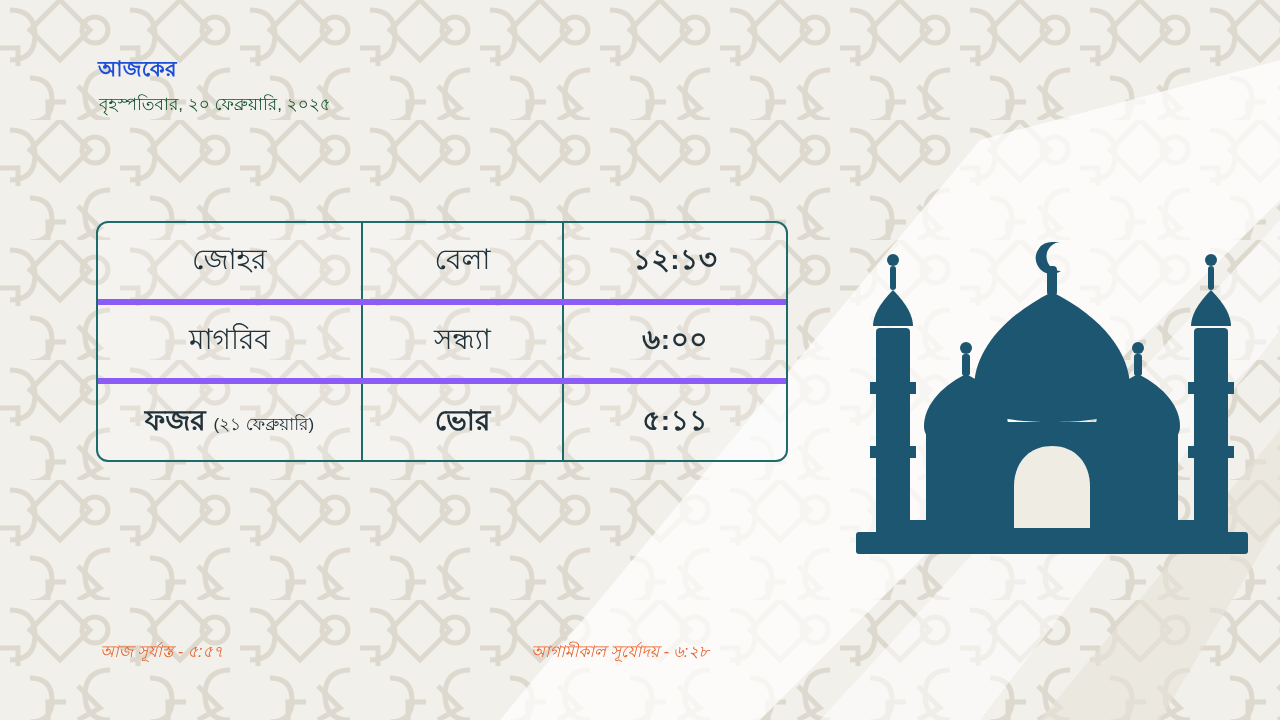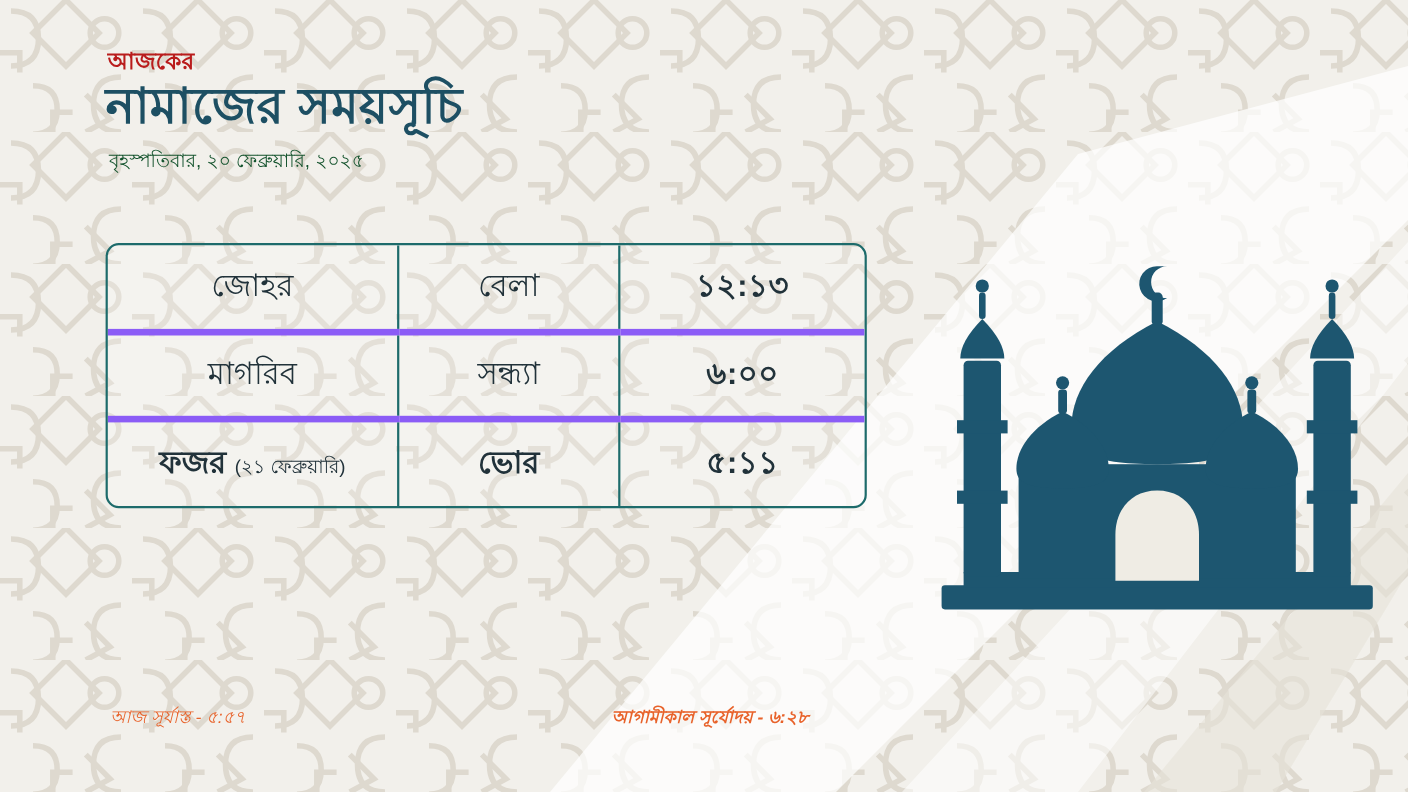--- a/index.html
+++ b/index.html
@@ -35,24 +35,24 @@
 
   
   .header {
     position: absolute;
     left: 96px;
     top: 44px;
   }
   .kicker {
     font-size: 21px;
     font-weight: bold;
-    color: #b91c1c;
+    color: #1d4ed8;
     letter-spacing: 0.2px;
     line-height: 1.2;
-    margin: 0 0 2px 2px;
+    margin: 12px 0 2px 2px;
   }
   .title {
     font-size: 45px;
     font-weight: bold;
     color: #1d4f63;
     line-height: 1.15;
     margin: 0;
     letter-spacing: 0.3px;
   }
   .subtitle {
@@ -107,21 +107,21 @@
   
   .footer-left, .footer-right {
     position: absolute;
     top: 639px;
     font-size: 16px;
     color: #e8622a;
     font-style: italic;
     white-space: nowrap;
   }
   .footer-left { left: 100px; }
-  .footer-right { left: 556px; font-weight: bold; }
+  .footer-right { left: 531px; }
 
   
   #mosque {
     position: absolute;
     right: 18px;
     top: 232px;
     z-index: 2;
   }
 </style>
 </head>
@@ -192,21 +192,20 @@
     <circle cx="369" cy="28" r="6"></circle>
   </g>
 
   <path d="M210 214 c24 0 38 18 38 40 v42 h-76 v-42 c0 -22 14 -40 38 -40 z" fill="#efece4"></path>
 </svg>
 
 <div id="page">
 
   <div class="header">
     <p class="kicker">আজকের</p>
-    <h1 class="title">নামাজের সময়সূচি</h1>
     <p class="subtitle">বৃহস্পতিবার, ২০ ফেব্রুয়ারি, ২০২৫</p>
   </div>
 
   <div class="table-wrap">
     <table class="times">
       <tbody>
         <tr>
           <td class="c-name">
             <span class="name-main">জোহর</span>
           </td>

